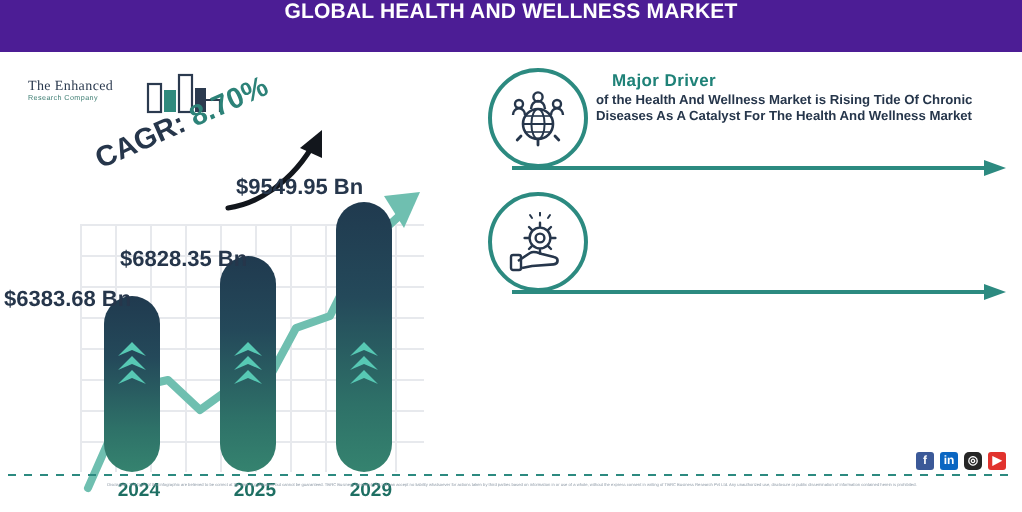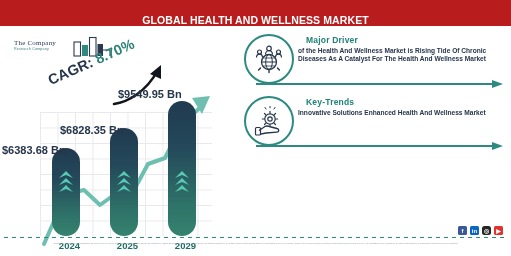--- a/index.html
+++ b/index.html
@@ -7,22 +7,22 @@
     width:511px;height:256px;overflow:hidden;
     background:#ffffff;
     font-family:"Liberation Sans", sans-serif;
     -webkit-font-smoothing:antialiased;
   }
   .page{position:relative;width:511px;height:256px;background:#ffffff;}
 
   
   .header{
     position:absolute;left:0;top:0;width:511px;height:26px;
-    background:#b91c1c;
-    display:flex;align-items:flex-end;justify-content:center;
+    background:#4c1d95;
+    display:flex;align-items:flex-start;justify-content:center;
   }
   .header-title{
     color:#ffffff;font-size:10.5px;font-weight:bold;letter-spacing:.1px;
     white-space:nowrap;
   }
 
   
   .left-panel{position:absolute;left:0;top:26px;width:234px;height:212px;}
 
   .logo{position:absolute;left:14px;top:10px;width:96px;height:26px;}
@@ -99,21 +99,21 @@
 <div class="page">
 
   <div class="header">
     <div class="header-title">GLOBAL HEALTH AND WELLNESS MARKET</div>
   </div>
 
   <div class="left-panel">
 
     <div class="logo">
       <div class="logo-text">
-        <div class="logo-line1">The Company</div>
+        <div class="logo-line1">The Enhanced</div>
         <div class="logo-line2">Research Company</div>
       </div>
       <svg class="logo-mark" viewBox="0 0 40 22">
         <rect x="2" y="6" width="6.5" height="14" fill="none" stroke="#2b3a4f" stroke-width="1.1"></rect>
         <rect x="10" y="9" width="6" height="11" fill="#2f8a7d"></rect>
         <rect x="17.5" y="1.5" width="6.5" height="18.5" fill="none" stroke="#2b3a4f" stroke-width="1.1"></rect>
         <rect x="25.5" y="8" width="5.5" height="12" fill="#2b3a4f"></rect>
         <path d="M31 14 L38 14 L38 20" fill="none" stroke="#2b3a4f" stroke-width="1.1"></path>
       </svg>
     </div>
@@ -216,24 +216,20 @@
           <g stroke="#26364b" stroke-width="1" stroke-linecap="round">
             <line x1="12" y1="3" x2="11" y2="1.5"></line>
             <line x1="20" y1="3" x2="21" y2="1.5"></line>
             <line x1="16" y1="1.8" x2="16" y2="0.4"></line>
           </g>
           <path d="M5 24.5 L11 20.5 C13 19.2 15 20.4 17 21 L23 22.5
                    C25.5 23 25.3 26 22.8 26.2 L12 27 L7 28" fill="none" stroke="#26364b" stroke-width="1.3" stroke-linejoin="round"></path>
           <rect x="1.5" y="21.5" width="5" height="7.5" rx="1" fill="none" stroke="#26364b" stroke-width="1.2"></rect>
         </svg>
       </div>
-      <div class="card-body">
-        <div class="card-title">Key-Trends</div>
-        <div class="card-desc">Innovative Solutions Enhanced Health And Wellness Market</div>
-      </div>
       <svg class="card-rule" viewBox="0 0 248 8" preserveAspectRatio="none">
         <line x1="0" y1="4" x2="238" y2="4" stroke="#2c8a80" stroke-width="2"></line>
         <path d="M236 0 L247 4 L236 8 Z" fill="#2c8a80"></path>
       </svg>
     </div>
   </div>
 
   <div class="social">
     <div class="soc soc-fb">f</div>
     <div class="soc soc-li">in</div>

